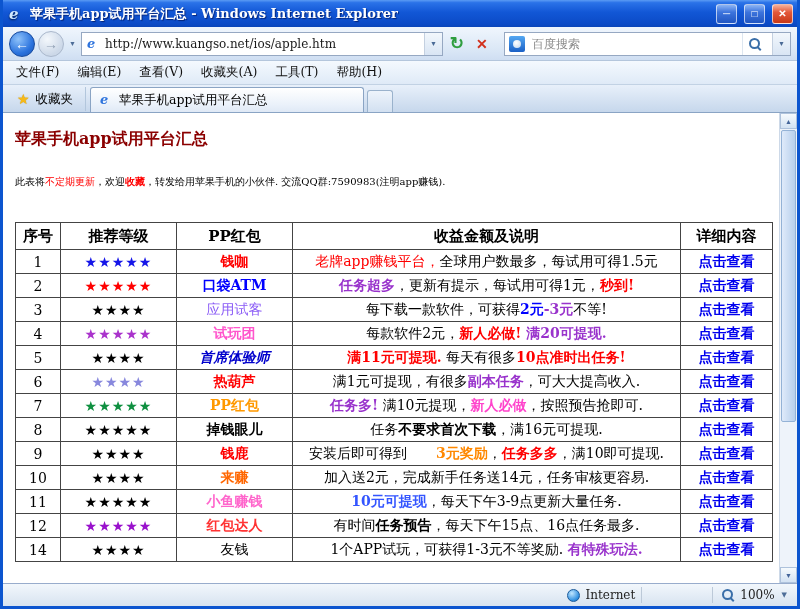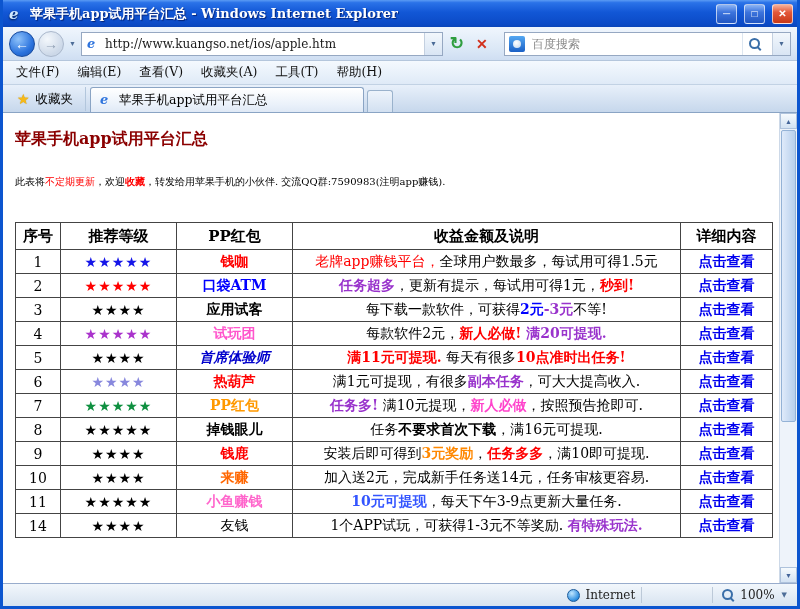--- a/index.html
+++ b/index.html
@@ -185,21 +185,21 @@
             <tr>
               <td>2</td>
               <td><span class="stars" style="color: rgb(255, 0, 0);">★★★★★</span></td>
               <td><span style="color: rgb(0, 0, 255); font-weight: bold;">口袋ATM</span></td>
               <td><span style="color: rgb(153, 51, 204); font-weight: bold;">任务超多</span><span style="color: rgb(0, 0, 0);">，更新有提示，每试用可得1元，</span><span style="color: rgb(255, 0, 0); font-weight: bold;">秒到!</span></td>
               <td><span class="detail-link">点击查看</span></td>
             </tr>
             <tr>
               <td>3</td>
               <td><span class="stars" style="color: rgb(0, 0, 0);">★★★★</span></td>
-              <td><span style="color: #000000; font-weight: bold;">应用试客</span></td>
+              <td><span style="color: #8b5cf6; font-weight: normal;">应用试客</span></td>
               <td><span style="color: rgb(0, 0, 0);">每下载一款软件，可获得</span><span style="color: rgb(0, 0, 255); font-weight: bold;">2元</span><span style="color: rgb(153, 51, 204); font-weight: bold;">-3元</span><span style="color: rgb(0, 0, 0);">不等!</span></td>
               <td><span class="detail-link">点击查看</span></td>
             </tr>
             <tr>
               <td>4</td>
               <td><span class="stars" style="color: rgb(170, 51, 204);">★★★★★</span></td>
               <td><span style="color: rgb(255, 85, 204); font-weight: bold;">试玩团</span></td>
               <td><span style="color: rgb(0, 0, 0);">每款软件2元，</span><span style="color: rgb(255, 0, 0); font-weight: bold;">新人必做!</span><span style="color: rgb(153, 51, 204); font-weight: bold;"> 满20可提现.</span></td>
               <td><span class="detail-link">点击查看</span></td>
             </tr>
@@ -228,35 +228,42 @@
               <td>8</td>
               <td><span class="stars" style="color: rgb(0, 0, 0);">★★★★★</span></td>
               <td><span style="color: rgb(0, 0, 0); font-weight: bold;">掉钱眼儿</span></td>
               <td><span style="color: rgb(0, 0, 0);">任务</span><span style="color: rgb(0, 0, 0); font-weight: bold;">不要求首次下载</span><span style="color: rgb(0, 0, 0);">，满16元可提现.</span></td>
               <td><span class="detail-link">点击查看</span></td>
             </tr>
             <tr>
               <td>9</td>
               <td><span class="stars" style="color: rgb(0, 0, 0);">★★★★</span></td>
               <td><span style="color: rgb(255, 0, 0); font-weight: bold;">钱鹿</span></td>
-              <td><span style="color: rgb(0, 0, 0);">安装后即可得到</span><span style="color: rgb(255, 136, 0); font-weight: bold;">3元奖励</span><span style="color: rgb(0, 0, 0);">，</span><span style="color: rgb(255, 0, 0); font-weight: bold;">任务多多</span><span style="color: rgb(0, 0, 0);">，满10即可提现.</span></td>
+              <td><span style="color: rgb(0, 0, 0);">安装后即可得到</span><span style="color: rgb(255, 136, 0); font-weight: bold; padding-left: 29px;">3元奖励</span><span style="color: rgb(0, 0, 0);">，</span><span style="color: rgb(255, 0, 0); font-weight: bold;">任务多多</span><span style="color: rgb(0, 0, 0);">，满10即可提现.</span></td>
               <td><span class="detail-link">点击查看</span></td>
             </tr>
             <tr>
               <td>10</td>
               <td><span class="stars" style="color: rgb(0, 0, 0);">★★★★</span></td>
               <td><span style="color: rgb(255, 102, 0); font-weight: bold;">来赚</span></td>
               <td><span style="color: rgb(0, 0, 0);">加入送2元，完成新手任务送14元，任务审核更容易.</span></td>
               <td><span class="detail-link">点击查看</span></td>
             </tr>
             <tr>
               <td>11</td>
               <td><span class="stars" style="color: rgb(0, 0, 0);">★★★★★</span></td>
               <td><span style="color: rgb(255, 102, 204); font-weight: bold;">小鱼赚钱</span></td>
               <td><span style="color: rgb(51, 85, 255); font-weight: bold;">10元可提现</span><span style="color: rgb(0, 0, 0);">，每天下午3-9点更新大量任务.</span></td>
+              <td><span class="detail-link">点击查看</span></td>
+            </tr>
+            <tr>
+              <td>12</td>
+              <td><span class="stars" style="color: rgb(153, 17, 204);">★★★★★</span></td>
+              <td><span style="color: rgb(255, 51, 51); font-weight: bold;">红包达人</span></td>
+              <td><span style="color: rgb(0, 0, 0);">有时间</span><span style="color: rgb(0, 0, 0); font-weight: bold;">任务预告</span><span style="color: rgb(0, 0, 0);">，每天下午15点、16点任务最多.</span></td>
               <td><span class="detail-link">点击查看</span></td>
             </tr>
             <tr>
               <td>14</td>
               <td><span class="stars" style="color: rgb(0, 0, 0);">★★★★</span></td>
               <td><span style="color: rgb(0, 0, 0); font-weight: normal;">友钱</span></td>
               <td><span style="color: rgb(0, 0, 0);">1个APP试玩，可获得1-3元不等奖励. </span><span style="color: rgb(153, 51, 204); font-weight: bold;">有特殊玩法.</span></td>
               <td><span class="detail-link">点击查看</span></td>
             </tr>
           </tbody>

